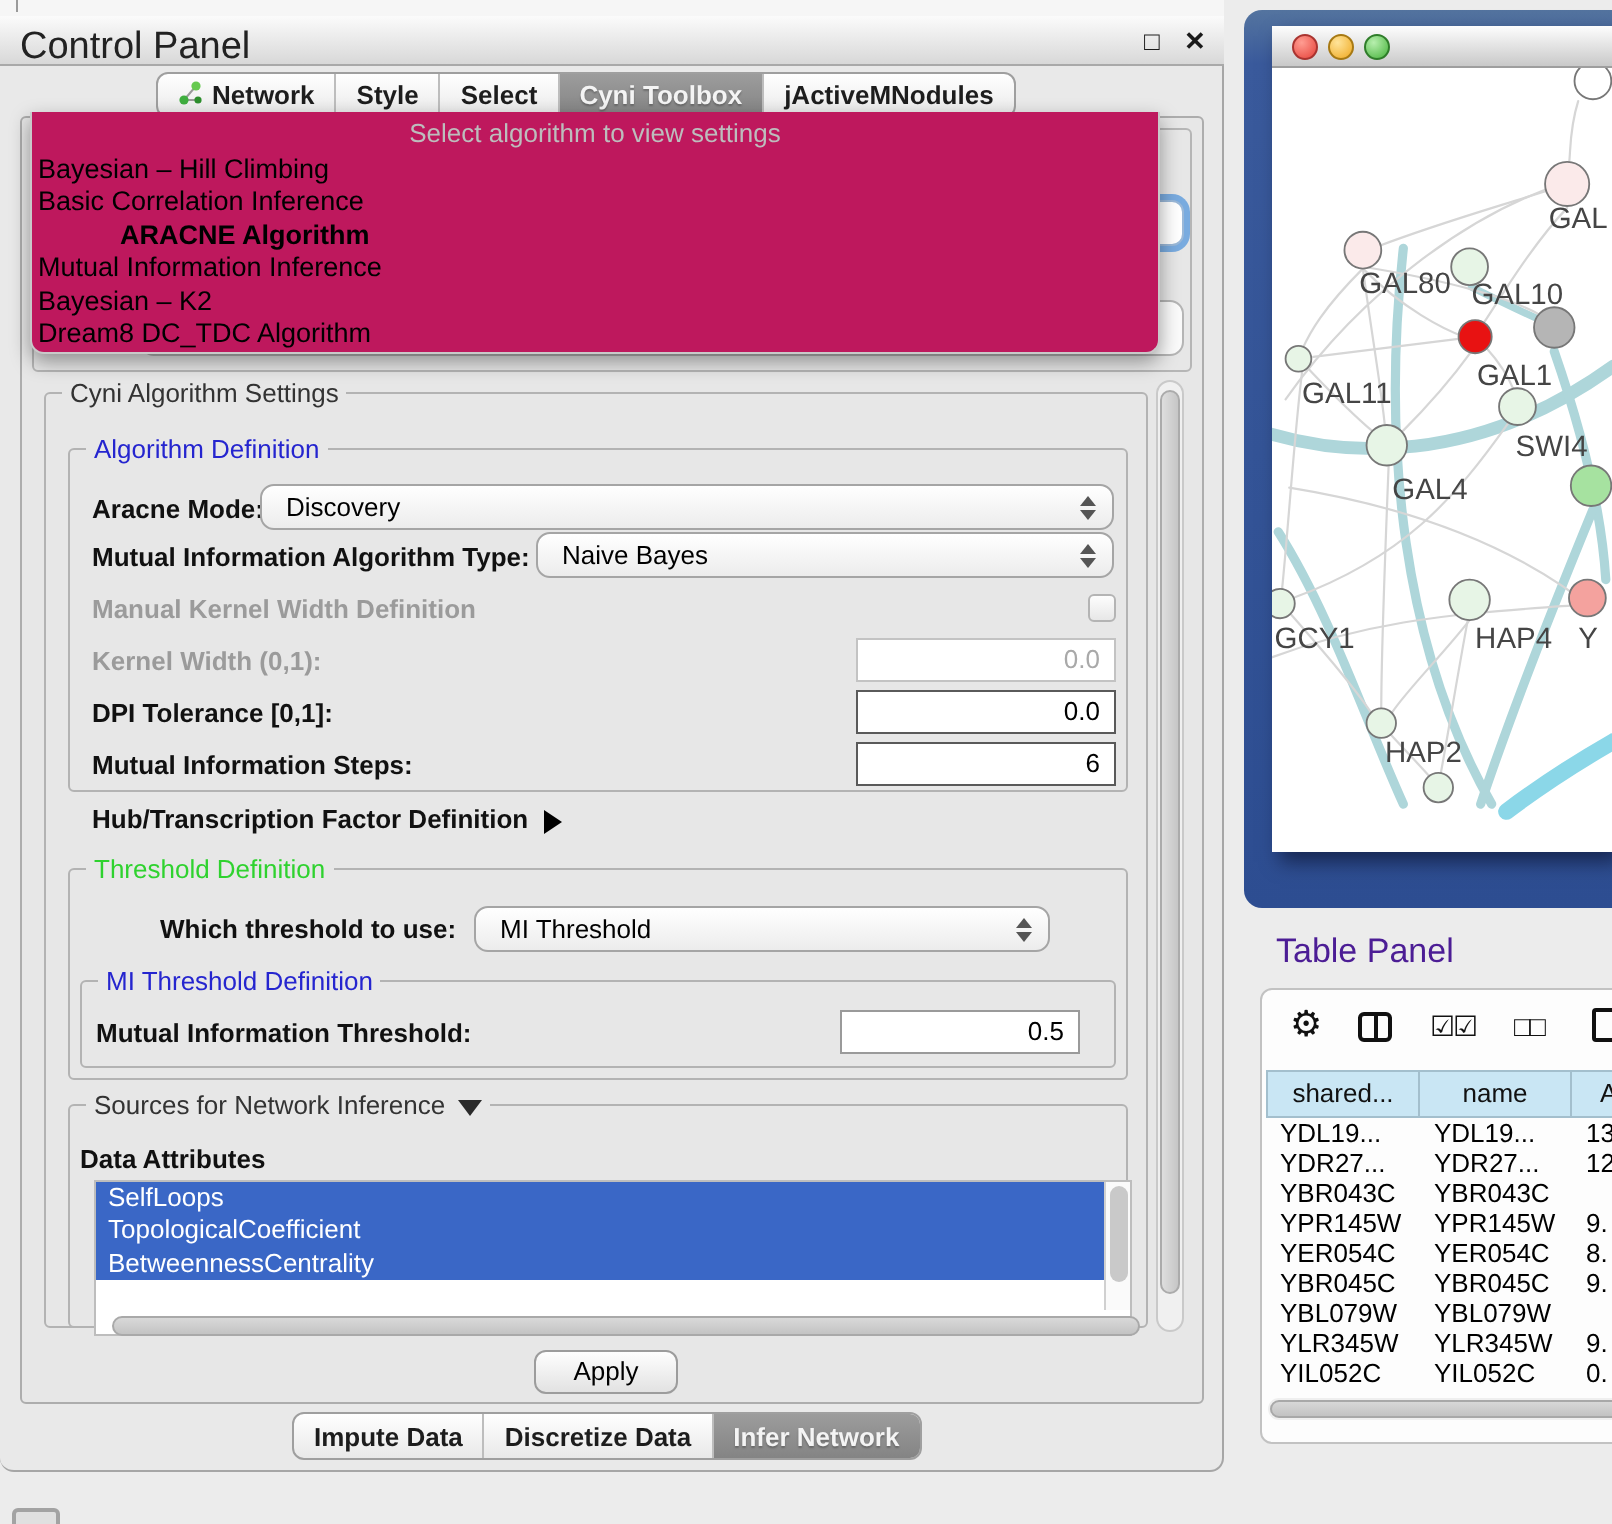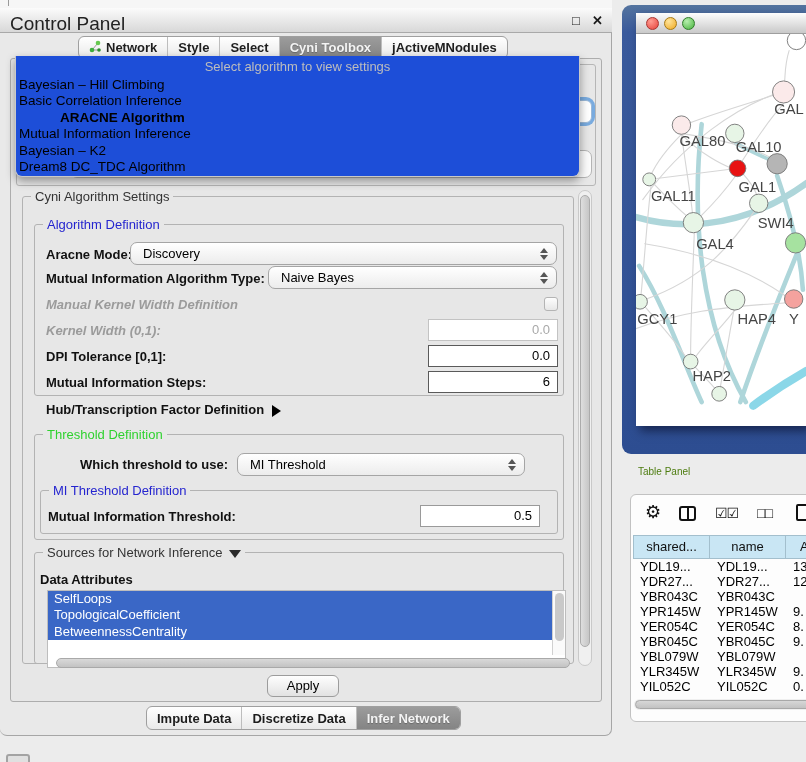--- a/index.html
+++ b/index.html
@@ -31,35 +31,35 @@
 
   
   #hidden-box{left:16px;top:64px;width:580px;height:122px;border:1px solid #b6b6b6;border-radius:3px;box-sizing:border-box;z-index:1;}
   #focus-combo{left:430px;top:100px;width:162px;height:23px;background:#fff;border:1px solid #9ab8d8;
                border-radius:6px;box-shadow:0 0 0 3px #79abdf;box-sizing:border-box;z-index:1;}
   #bg-combo{left:70px;top:150px;width:522px;height:28px;background:#fbfbfb;border:1px solid #b5b5b5;
             border-radius:7px;box-sizing:border-box;z-index:1;font-size:13px;color:#a3a3a3;
             line-height:26px;padding-left:16px;}
 
   
-  #algo-dropdown{left:15px;top:56px;width:565px;height:121px;background:#1d4ed8;
+  #algo-dropdown{left:15px;top:56px;width:565px;height:121px;background:#be185d;
                  border:1px solid #c9c9c9;border-top:none;border-radius:0 0 7px 7px;
                  box-shadow:0 4px 10px rgba(0,0,0,.38);z-index:10;box-sizing:border-box;}
   #algo-hint{height:21px;line-height:21px;text-align:center;font-size:13px;color:#bdbdbd;}
   .dd-item{height:16.4px;line-height:16.4px;font-size:13.5px;color:#000;padding-left:3px;white-space:nowrap;}
   .dd-item.bold{font-weight:700;padding-left:44px;}
 
   
   #scroll-area{left:16px;top:188px;width:580px;height:480px;z-index:2;}
   .group{position:absolute;border:1px solid #b3b3b3;border-radius:3px;box-sizing:border-box;}
   .gtitle{position:absolute;top:-8px;left:8px;background:#e7e7e7;padding:0 4px;font-size:13px;color:#333;white-space:nowrap;}
   .gtitle.blue{color:#2525cf;}
   .gtitle.green{color:#2fd22f;}
   .lbl{position:absolute;font-size:13px;font-weight:700;color:#111;white-space:nowrap;}
-  .lbl.dis{color:#9b9b9b;font-style:italic;}
+  .lbl.dis{color:#9b9b9b;}
   .combo{position:absolute;height:23px;background:linear-gradient(#ffffff,#ececec);
          border:1px solid #a5a5a5;border-radius:7px;box-sizing:border-box;font-size:13px;color:#000;
          line-height:21px;padding-left:12px;}
   .spinner{position:absolute;right:8px;top:4px;width:9px;height:14px;}
   .spinner:before,.spinner:after{content:"";position:absolute;left:1px;border-left:4px solid transparent;border-right:4px solid transparent;}
   .spinner:before{top:1px;border-bottom:5px solid #555;}
   .spinner:after{bottom:1px;border-top:5px solid #555;}
   .field{position:absolute;height:22px;background:#fff;border:1px solid #5a5a5a;box-sizing:border-box;
          font-size:13px;color:#000;line-height:20px;text-align:right;padding-right:7px;}
   .field.dis{border:1px solid #c3c3c3;color:#a9a9a9;}
@@ -96,21 +96,21 @@
   #net-window{left:636px;top:13px;width:170px;height:413px;background:#fff;box-shadow:4px 5px 9px rgba(0,0,20,.5);}
   #net-titlebar{left:0;top:0;width:170px;height:21px;background:linear-gradient(#fdfdfd,#c9c9c9);
                 border-bottom:1px solid #9e9e9e;box-sizing:border-box;}
   .tl{position:absolute;top:4px;width:13px;height:13px;border-radius:50%;box-sizing:border-box;}
   .tl.red{background:radial-gradient(circle at 35% 30%,#ff9d92,#e6423a);border:1px solid #a93430;}
   .tl.yellow{background:radial-gradient(circle at 35% 30%,#ffe49a,#efa921);border:1px solid #a77913;}
   .tl.green{background:radial-gradient(circle at 35% 30%,#b7efae,#47b33c);border:1px solid #2f7d2a;}
   #net-canvas{left:0;top:21px;width:170px;height:392px;overflow:hidden;}
 
   
-  #table-title{left:638px;top:466px;font-size:10px;color:#4d7c0f;}
+  #table-title{left:638px;top:466px;font-size:17px;color:#4c1d95;}
   #table-box{left:630px;top:494px;width:190px;height:228px;background:#fdfdfd;border:1px solid #c2c2c2;
              border-radius:6px;box-sizing:border-box;overflow:hidden;}
   .ticon{position:absolute;color:#111;}
   #gear-icon{left:14px;top:8px;font-size:18px;line-height:18px;}
   #cols-icon{left:48px;top:11px;width:17px;height:15px;border:2px solid #111;border-radius:3px;box-sizing:border-box;}
   #cols-icon:before{content:"";position:absolute;left:5.5px;top:0;width:2px;height:11px;background:#111;}
   #cb-on-icon{left:84px;top:10px;font-size:14px;letter-spacing:-1px;}
   #cb-off-icon{left:126px;top:10px;font-size:14px;letter-spacing:-1px;}
   #doc-icon{left:165px;top:9px;width:13px;height:17px;border:2px solid #111;border-radius:2px;box-sizing:border-box;}
   #tbl-header{position:absolute;left:2px;top:40px;width:200px;height:24px;display:flex;}

